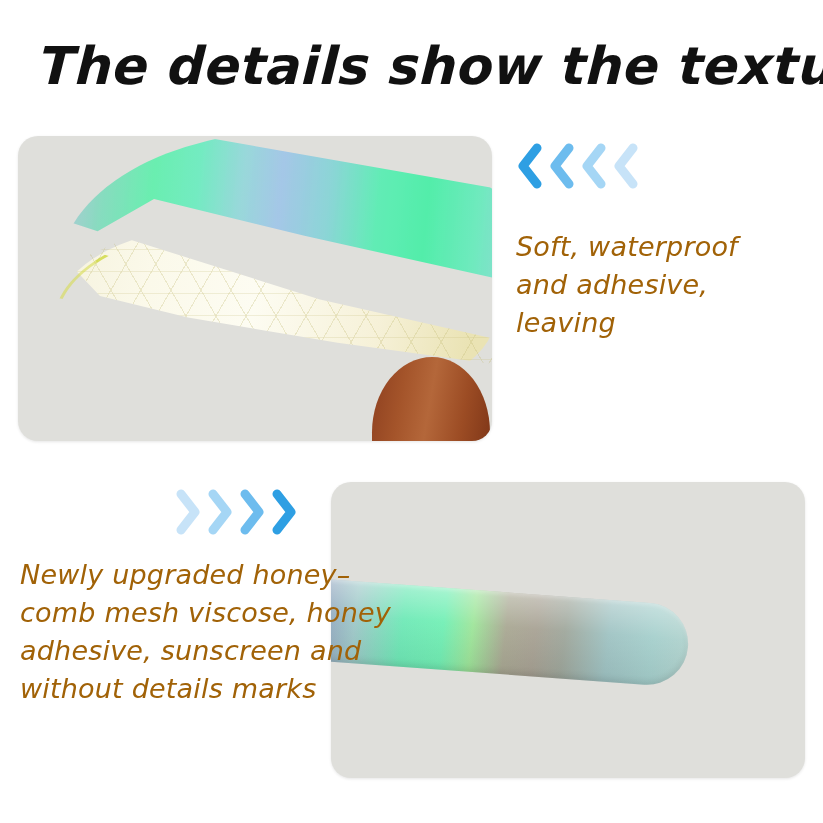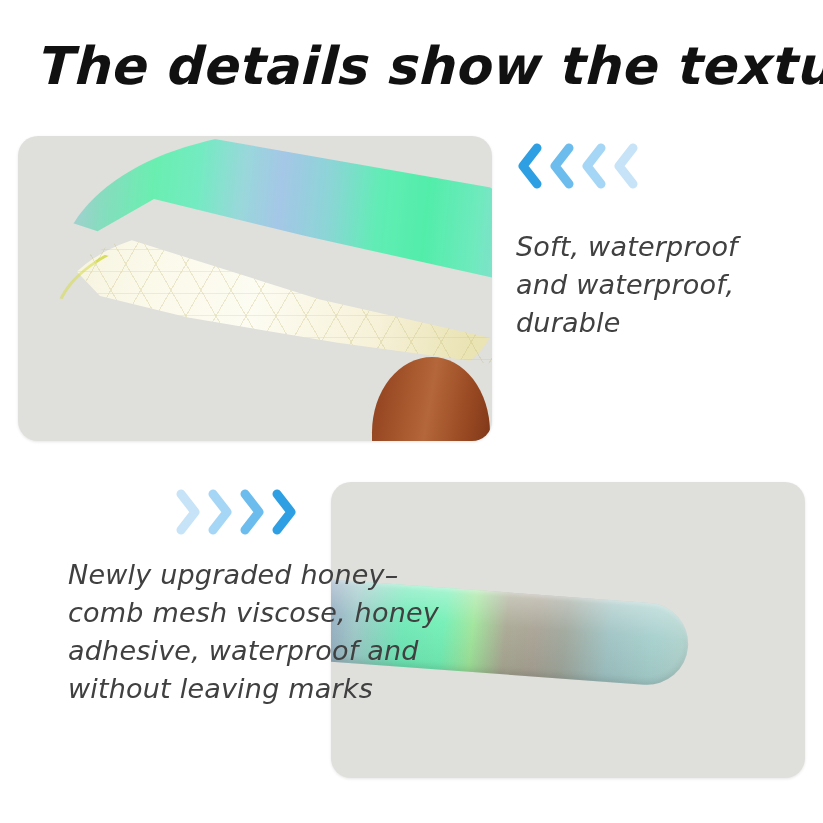--- a/index.html
+++ b/index.html
@@ -186,25 +186,25 @@
   #chevrons-right { left: 172px; top: 489px; }
   .chev { width: 30px; height: 46px; margin-right: 2px; }
 
   
   .body-copy {
     position: absolute;
     font-family: "DejaVu Sans", sans-serif;
     font-style: italic;
     font-size: 27px;
     line-height: 38px;
-    color: #404040;
+    color: #a16207;
     letter-spacing: 0.2px;
   }
   #copy-top { left: 516px; top: 228px; width: 300px; }
-  #copy-bottom { left: 20px; top: 556px; width: 302px; margin-left: 48px; }
+  #copy-bottom { left: 20px; top: 556px; width: 302px; }
   .body-copy .line { display: block; white-space: nowrap; }
 </style>
 </head>
 <body>
 
 <div id="page-title">The details show the texture</div>
 
 <div class="photo-card" id="photo-card-top">
   <div class="loop-wrap">
     <div class="loop-inner">
@@ -226,22 +226,22 @@
   <svg class="chev" viewBox="0 0 30 46">
     <path d="M23 5 L9 23 L23 41" fill="none" stroke="#a5d6f5" stroke-width="9" stroke-linecap="round" stroke-linejoin="round"></path>
   </svg>
   <svg class="chev" viewBox="0 0 30 46">
     <path d="M23 5 L9 23 L23 41" fill="none" stroke="#c7e3f8" stroke-width="9" stroke-linecap="round" stroke-linejoin="round"></path>
   </svg>
 </div>
 
 <div class="body-copy" id="copy-top">
   <span class="line">Soft, waterproof</span>
-  <span class="line">and waterproof,</span>
-  <span class="line">durable</span>
+  <span class="line">and adhesive,</span>
+  <span class="line">leaving</span>
 </div>
 
 <div class="chevrons" id="chevrons-right">
   <svg class="chev" viewBox="0 0 30 46">
     <path d="M9 5 L23 23 L9 41" fill="none" stroke="#c7e3f8" stroke-width="9" stroke-linecap="round" stroke-linejoin="round"></path>
   </svg>
   <svg class="chev" viewBox="0 0 30 46">
     <path d="M9 5 L23 23 L9 41" fill="none" stroke="#a5d6f5" stroke-width="9" stroke-linecap="round" stroke-linejoin="round"></path>
   </svg>
   <svg class="chev" viewBox="0 0 30 46">
@@ -254,15 +254,15 @@
 
 <div class="photo-card" id="photo-card-bottom">
   <div class="strip">
     <div class="strip-sheen"></div>
   </div>
 </div>
 
 <div class="body-copy" id="copy-bottom">
   <span class="line">Newly upgraded honey–</span>
   <span class="line">comb mesh viscose, honey</span>
-  <span class="line">adhesive, waterproof and</span>
-  <span class="line">without leaving marks</span>
+  <span class="line">adhesive, sunscreen and</span>
+  <span class="line">without details marks</span>
 </div>
 
 </body></html>

